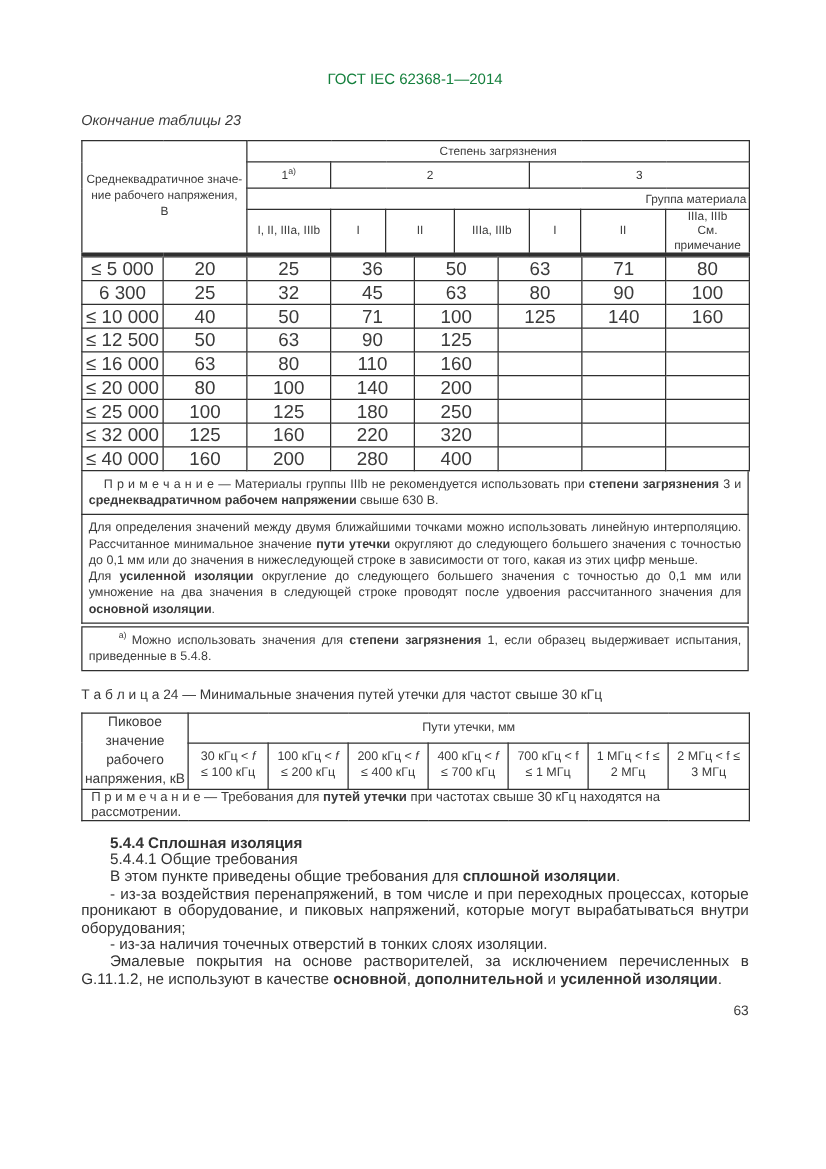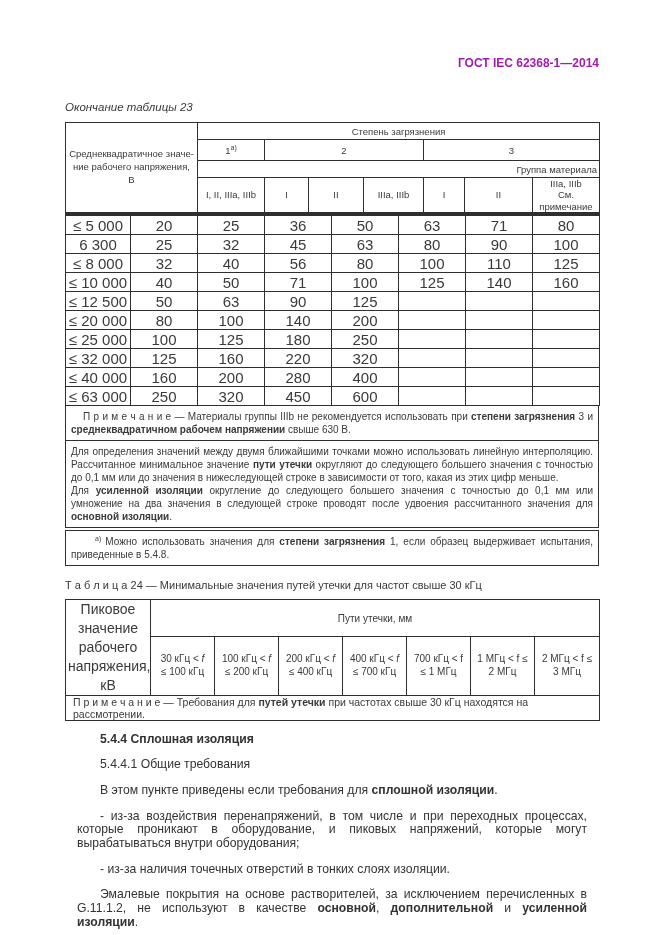--- a/index.html
+++ b/index.html
@@ -6,22 +6,22 @@
   .page {
     position:relative; width:661px; height:935px; background:#fff;
     font-family:"Liberation Sans", sans-serif; color:#333;
     box-sizing:border-box; padding:56px 62px 0 65px; overflow:hidden;
   }
   .b { font-weight:bold; }
   .i { font-style:italic; }
   .pre { white-space:pre-line; }
   sup { font-size:7px; line-height:0; }
 
-  .doc-header { text-align:right; font-weight:bold; font-size:12px; color:#a21caf; }
-  .t23-caption { font-style:italic; font-size:11.5px; margin-top:31px; color:#3a3a3a; }
+  .doc-header { text-align:center; font-weight:normal; font-size:12px; color:#15803d; }
+  .t23-caption { font-style:italic; font-size:11.5px; margin-top:21px; color:#3a3a3a; }
 
   .t23 { margin-top:9px; width:534px; }
   table { border-collapse:collapse; table-layout:fixed; width:534px; color:#3a3a3a; }
   td { border:1px solid #2f2f2f; text-align:center; vertical-align:middle; padding:0 2px; box-sizing:border-box; }
 
   .t23h { font-size:9.5px; border:1px solid #2f2f2f; border-bottom:3px solid #2f2f2f; }
   .t23h tr:nth-child(1) td { height:17px; }
   .t23h tr:nth-child(2) td { height:21px; }
   .t23h tr:nth-child(3) td { height:17px;text-align:right; }
   .t23h tr:nth-child(4) td { height:34px; line-height:1.2; }
@@ -40,25 +40,25 @@
   .footnote-box {
     box-sizing:border-box; width:534px; border:1px solid #2f2f2f; margin-top:2px;
     font-size:10px; line-height:1.3; text-align:justify; padding:4px 5px; color:#3a3a3a;
   }
   .footnote-box p { margin:0; text-indent:24px; }
 
   .t24-caption { margin-top:13px; font-size:11px; color:#3a3a3a; }
   .t24 { margin-top:8px; font-size:10px; }
   .t24 tr:nth-child(1) td { height:19px; }
   .t24 tr:nth-child(2) td { height:30px; line-height:1.25;margin-top:16px; }
-  .t24 td.vh24 { height:auto; font-size:14px; line-height:1.35; }
+  .t24 td.vh24 { height:auto; font-size:11px; line-height:1.35; }
   .t24 td.t24note { height:20px; text-align:left; padding-left:7px; font-size:10.5px; }
 
   .body-text { margin-top:11px; font-size:12.2px; line-height:1.12; text-align:justify; color:#333; }
-  .body-text p { margin:12px; text-indent:23px; }
+  .body-text p { margin:0; text-indent:23px; }
 
   .page-number { text-align:right; font-size:11px; margin-top:13px; color:#3a3a3a; }
 </style>
 </head>
 <body>
 
 <div class="page">
 
   <div class="doc-header">ГОСТ IEC 62368-1—2014</div>
 
@@ -132,50 +132,50 @@
             <td>6 300</td>
             <td>25</td>
             <td>32</td>
             <td>45</td>
             <td>63</td>
             <td>80</td>
             <td>90</td>
             <td>100</td>
           </tr>
           <tr>
-            <td>≤ 8 000</td>
-            <td>32</td>
-            <td>40</td>
-            <td>56</td>
-            <td>80</td>
-            <td>100</td>
-            <td>110</td>
-            <td>125</td>
-          </tr>
-          <tr>
             <td>≤ 10 000</td>
             <td>40</td>
             <td>50</td>
             <td>71</td>
             <td>100</td>
             <td>125</td>
             <td>140</td>
             <td>160</td>
           </tr>
           <tr>
             <td>≤ 12 500</td>
             <td>50</td>
             <td>63</td>
             <td>90</td>
             <td>125</td>
             <td></td>
             <td></td>
             <td></td>
           </tr>
           <tr>
+            <td>≤ 16 000</td>
+            <td>63</td>
+            <td>80</td>
+            <td>110</td>
+            <td>160</td>
+            <td></td>
+            <td></td>
+            <td></td>
+          </tr>
+          <tr>
             <td>≤ 20 000</td>
             <td>80</td>
             <td>100</td>
             <td>140</td>
             <td>200</td>
             <td></td>
             <td></td>
             <td></td>
           </tr>
           <tr>
@@ -197,30 +197,20 @@
             <td></td>
             <td></td>
             <td></td>
           </tr>
           <tr>
             <td>≤ 40 000</td>
             <td>160</td>
             <td>200</td>
             <td>280</td>
             <td>400</td>
-            <td></td>
-            <td></td>
-            <td></td>
-          </tr>
-          <tr>
-            <td>≤ 63 000</td>
-            <td>250</td>
-            <td>320</td>
-            <td>450</td>
-            <td>600</td>
             <td></td>
             <td></td>
             <td></td>
           </tr>
         </tbody>
     </table>
 
     <div class="note-box">
       <p class="indent1" id="t23note1"><span>П р и м е ч а н и е  —  Материалы группы IIIb не рекомендуется использовать при </span><span class="b">степени загрязнения</span><span> 3 и </span><span class="b">среднеквадратичном рабочем напряжении</span><span> свыше 630 В.</span></p>
     </div>
@@ -289,20 +279,20 @@
         </tr>
     <tr>
       <td colspan="8" class="t24note" id="t24note"><span>П р и м е ч а н и е  —  Требования для </span><span class="b">путей утечки</span><span> при частотах свыше 30 кГц находятся на рассмотрении.</span></td>
     </tr>
   </tbody>
     </table>
 
   <div class="body-text" id="bodytext">
       <p><span class="b">5.4.4 Сплошная изоляция</span></p>
       <p><span>5.4.4.1 Общие требования</span></p>
-      <p><span>В этом пункте приведены если требования для </span><span class="b">сплошной изоляции</span><span>.</span></p>
+      <p><span>В этом пункте приведены общие требования для </span><span class="b">сплошной изоляции</span><span>.</span></p>
       <p><span>- из-за воздействия перенапряжений, в том числе и при переходных процессах, которые проникают в оборудование, и пиковых напряжений, которые могут вырабатываться внутри оборудования;</span></p>
       <p><span>- из-за наличия точечных отверстий в тонких слоях изоляции.</span></p>
       <p><span>Эмалевые покрытия на основе растворителей, за исключением перечисленных в G.11.1.2, не используют в качестве </span><span class="b">основной</span><span>, </span><span class="b">дополнительной</span><span> и </span><span class="b">усиленной изоляции</span><span>.</span></p>
     </div>
 
   <div class="page-number">63</div>
 </div>
 
 </body></html>

